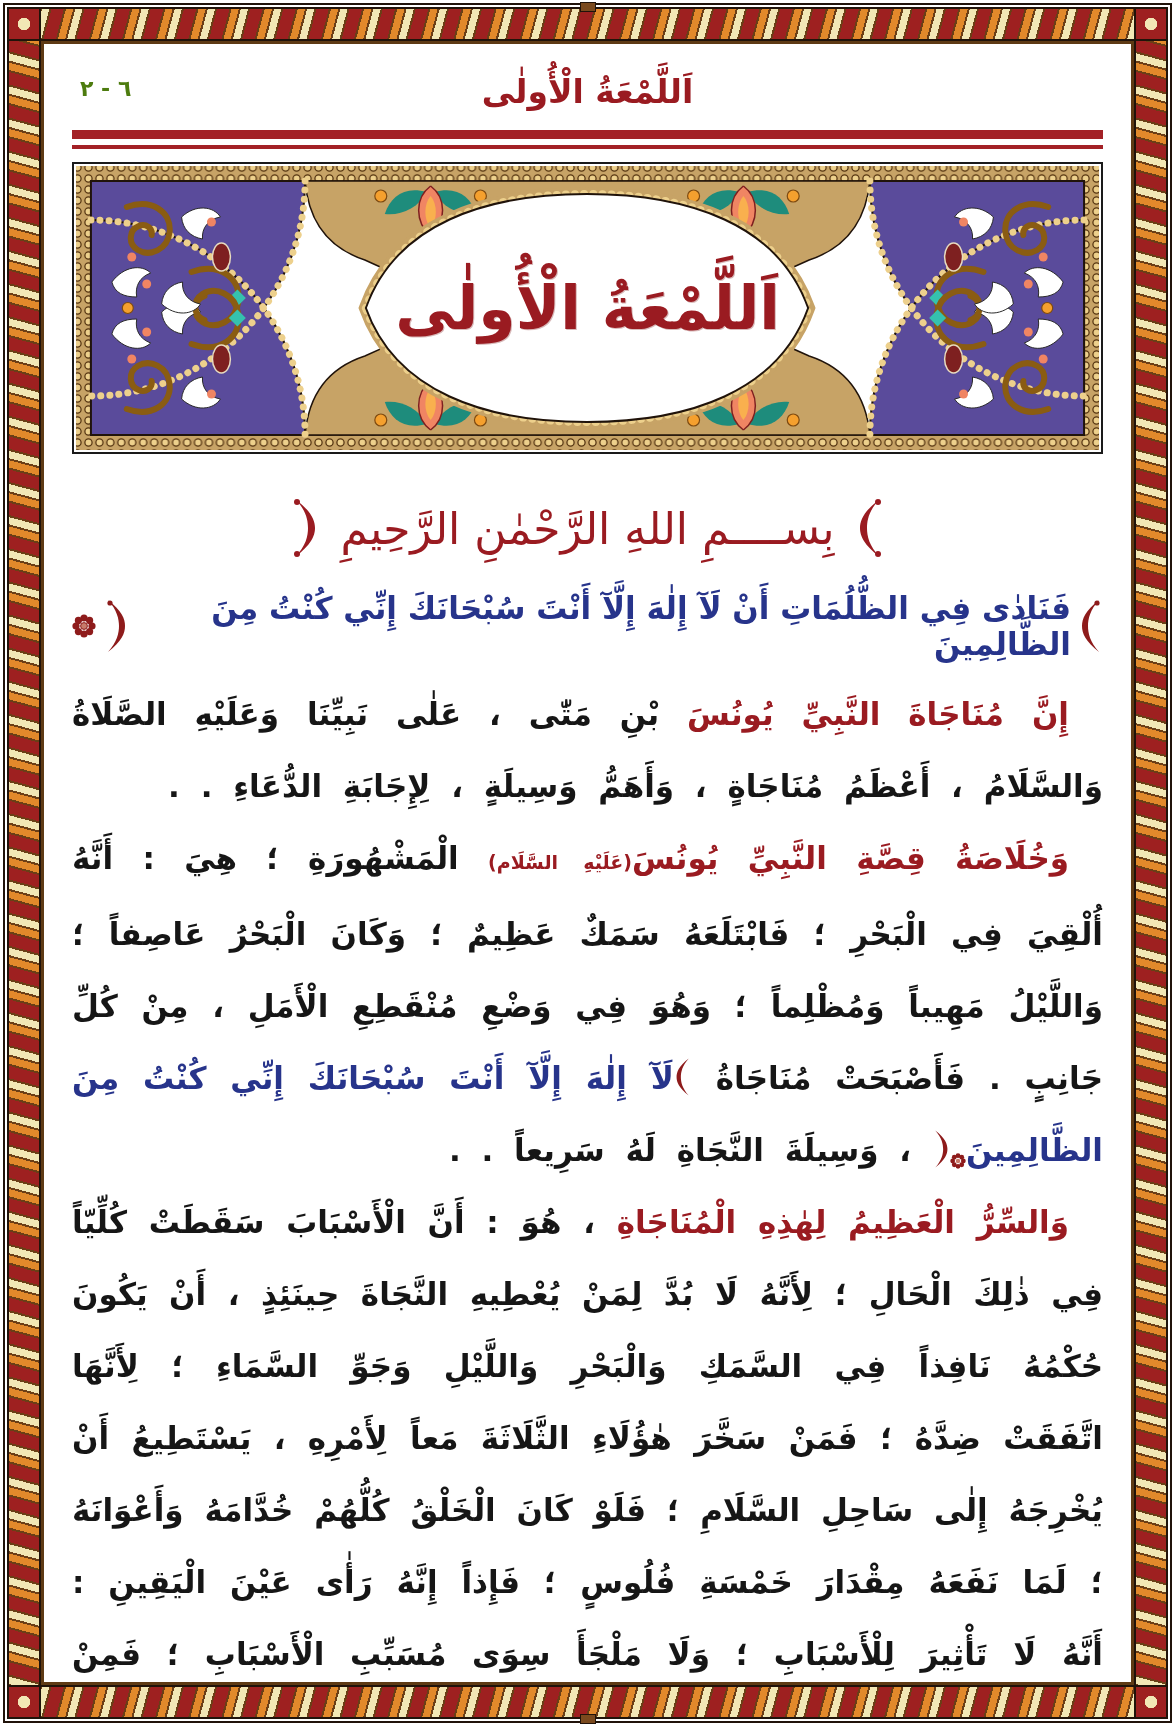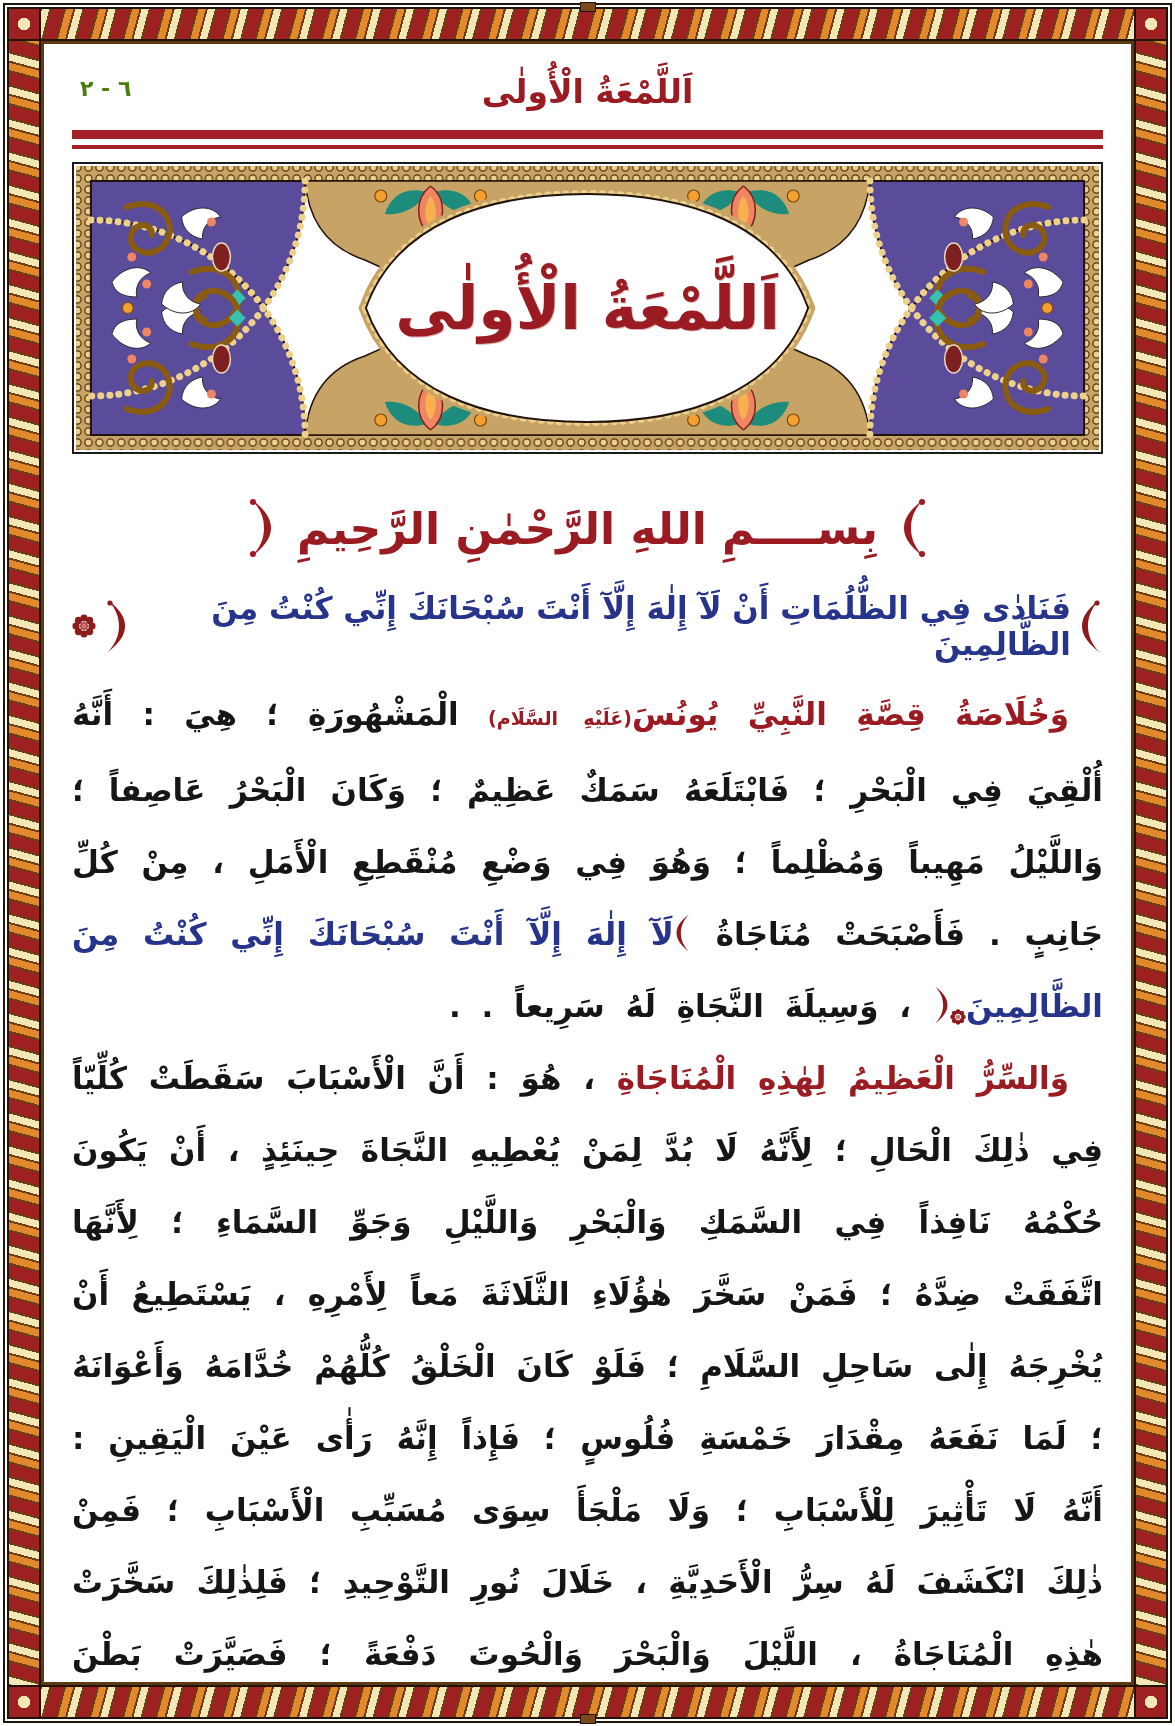--- a/index.html
+++ b/index.html
@@ -37,21 +37,21 @@
   .double-rule{margin-top:14px;border-top:9px solid #A32126;border-bottom:4px solid #A32126;height:6px;}
 
   
   .banner{margin-top:13px;height:292px;position:relative;}
   .banner svg{position:absolute;inset:0;width:100%;height:100%;}
   .banner-title{position:absolute;inset:0;display:flex;align-items:center;justify-content:center;
     font-size:60px;font-weight:bold;color:#9A1B21;text-shadow:1px 1px 0 #d8b9b9;}
 
   
   .bismillah{margin-top:42px;display:flex;justify-content:center;align-items:center;gap:22px;}
-  .bismillah-text{font-size:44px;font-weight:bold;color:#9A1B21;}
+  .bismillah-text{font-size:44px;font-weight:normal;color:#9A1B21;}
 
   
   .verse-line{margin-top:30px;display:flex;justify-content:center;align-items:center;gap:8px;}
   .verse-text{font-size:31px;font-weight:bold;color:#27348B;}
 
   
   .prose{margin-top:16px;font-size:31px;line-height:72px;font-weight:bold;color:#161616;
     text-align:justify;word-spacing:10px;}
   .prose p{margin:0;text-indent:34px;}
   .lead{color:#9A1B21;}
@@ -190,20 +190,23 @@
             <circle cx="17.6" cy="6.4" r="3.6"></circle>
           <circle cx="6.4" cy="17.6" r="3.6"></circle>
             <circle cx="17.6" cy="17.6" r="3.6"></circle>
         </g>
         <circle cx="12" cy="12" r="3.4" fill="#C87B6B" stroke="#8E1B1B" stroke-width="1"></circle>
       </svg>
     </div>
 
     <div class="prose">
       <p>
+        <span class="lead">إِنَّ مُنَاجَاةَ النَّبِيِّ يُونُسَ</span><span> بْنِ مَتّٰى ، عَلٰى نَبِيِّنَا وَعَلَيْهِ الصَّلَاةُ وَالسَّلَامُ ، أَعْظَمُ مُنَاجَاةٍ ، وَأَهَمُّ وَسِيلَةٍ ، لِإِجَابَةِ الدُّعَاءِ . .</span>
+      </p>
+      <p>
         <span class="lead">وَخُلَاصَةُ قِصَّةِ النَّبِيِّ يُونُسَ</span><span class="honorific">(عَلَيْهِ السَّلَام)</span><span> الْمَشْهُورَةِ ؛ هِيَ : أَنَّهُ أُلْقِيَ فِي الْبَحْرِ ؛ فَابْتَلَعَهُ سَمَكٌ عَظِيمٌ ؛ وَكَانَ الْبَحْرُ عَاصِفاً ؛ وَاللَّيْلُ مَهِيباً وَمُظْلِماً ؛ وَهُوَ فِي وَضْعِ مُنْقَطِعِ الْأَمَلِ ، مِنْ كُلِّ جَانِبٍ . فَأَصْبَحَتْ مُنَاجَاةُ </span><span class="iv-wrap"><svg width="18" height="40" viewBox="0 0 24 56">
               <path d="M20,2 C6,13 3,21 3,28 C3,35 6,43 20,54 C11,44 9,35 9,28 C9,21 11,12 20,2 Z" fill="#8E1B1B"></path>
             </svg><span class="inline-verse">لَآ إِلٰهَ إِلَّآ أَنْتَ سُبْحَانَكَ إِنِّي كُنْتُ مِنَ الظَّالِمِينَ</span><svg width="16" height="16" viewBox="0 0 24 24">
               <g fill="#8E1B1B">
                 <circle cx="12" cy="4" r="3.6"></circle>
                 <circle cx="12" cy="20" r="3.6"></circle>
                 <circle cx="4" cy="12" r="3.6"></circle>
                 <circle cx="20" cy="12" r="3.6"></circle>
                 <circle cx="6.4" cy="6.4" r="3.6"></circle>
                 <circle cx="17.6" cy="6.4" r="3.6"></circle>

